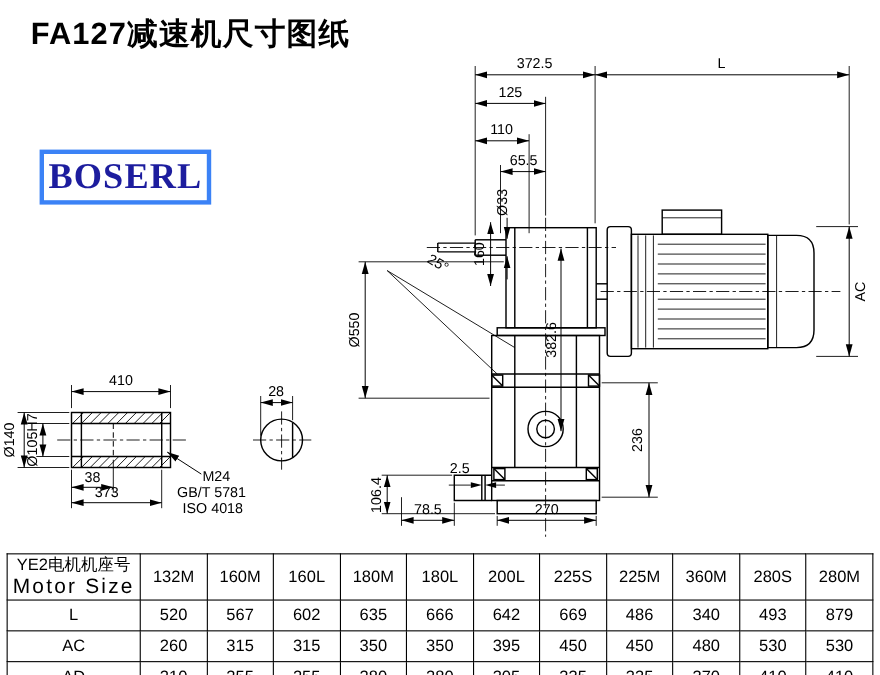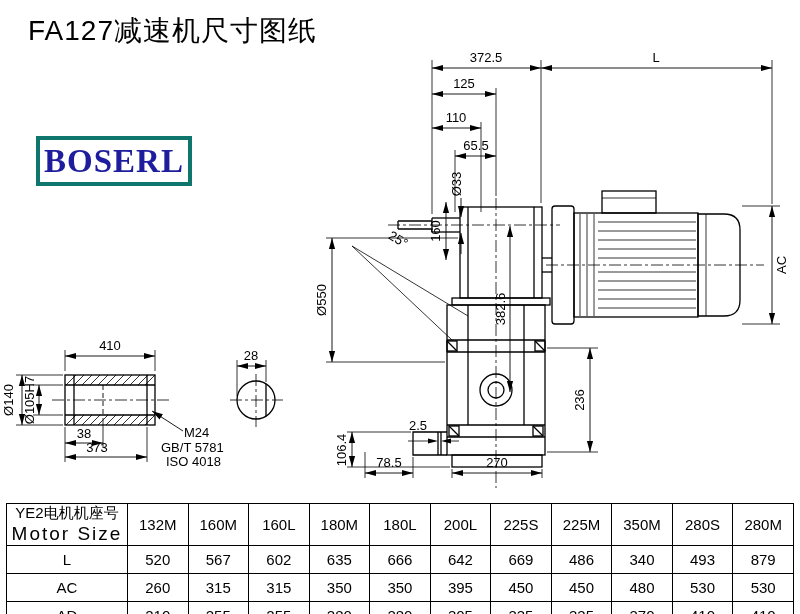--- a/index.html
+++ b/index.html
@@ -1,21 +1,21 @@
 <!DOCTYPE html>
 <html><head>
 <meta charset="utf-8">
 <style>
   html,body { margin:0; padding:0; background:#fff; }
   .page { position:relative; width:800px; height:614px; background:#fff; overflow:hidden;
           font-family:"Liberation Sans", sans-serif; color:#000; }
-  .title { position:absolute; left:28px; top:12px; font-size:28px; font-weight:normal;
+  .title { position:absolute; left:28px; top:12px; font-size:28px; font-weight:bold;
            letter-spacing:1px; white-space:nowrap; }
   .logo  { position:absolute; left:36px; top:136px; width:148px; height:42px;
-           border:4px solid #0f766e; background:#fff; display:flex; align-items:center; justify-content:center; }
+           border:4px solid #3b82f6; background:#fff; display:flex; align-items:center; justify-content:center; }
   .logo span { font-family:"Liberation Serif", serif; font-weight:bold; font-size:33px;
                color:#1d1d9e; letter-spacing:1px; line-height:1; }
   svg.drawing { position:absolute; left:0; top:0; }
   svg .o   { stroke:#000; stroke-width:1.3; fill:none; }
   svg .t   { stroke:#000; stroke-width:0.8; fill:none; }
   svg .dim { stroke:#000; stroke-width:0.9; fill:none; }
   svg .cl  { stroke:#000; stroke-width:0.8; fill:none; stroke-dasharray:12 3 3 3; }
   svg .hid { stroke:#000; stroke-width:0.9; fill:none; stroke-dasharray:5 3; }
   svg .arr { fill:#000; stroke:none; }
   svg text { font-family:"Liberation Sans", sans-serif; font-size:13px; fill:#000; }
@@ -245,21 +245,21 @@
         <div class="en">Motor Size</div>
       </th>
       <th>132M</th>
       <th>160M</th>
       <th>160L</th>
       <th>180M</th>
       <th>180L</th>
       <th>200L</th>
       <th>225S</th>
       <th>225M</th>
-      <th>350M</th>
+      <th>360M</th>
       <th>280S</th>
       <th>280M</th>
     </tr>
     <tr class="data">
       <td class="first">L</td>
       <td>520</td>
       <td>567</td>
       <td>602</td>
       <td>635</td>
       <td>666</td>

